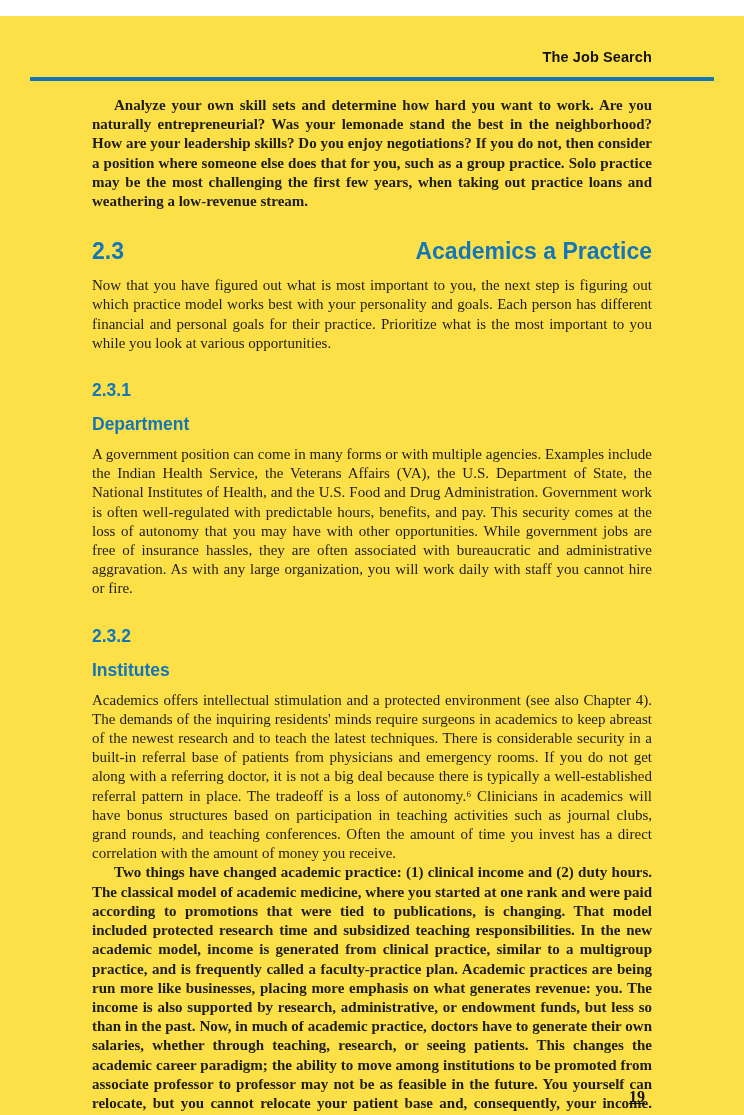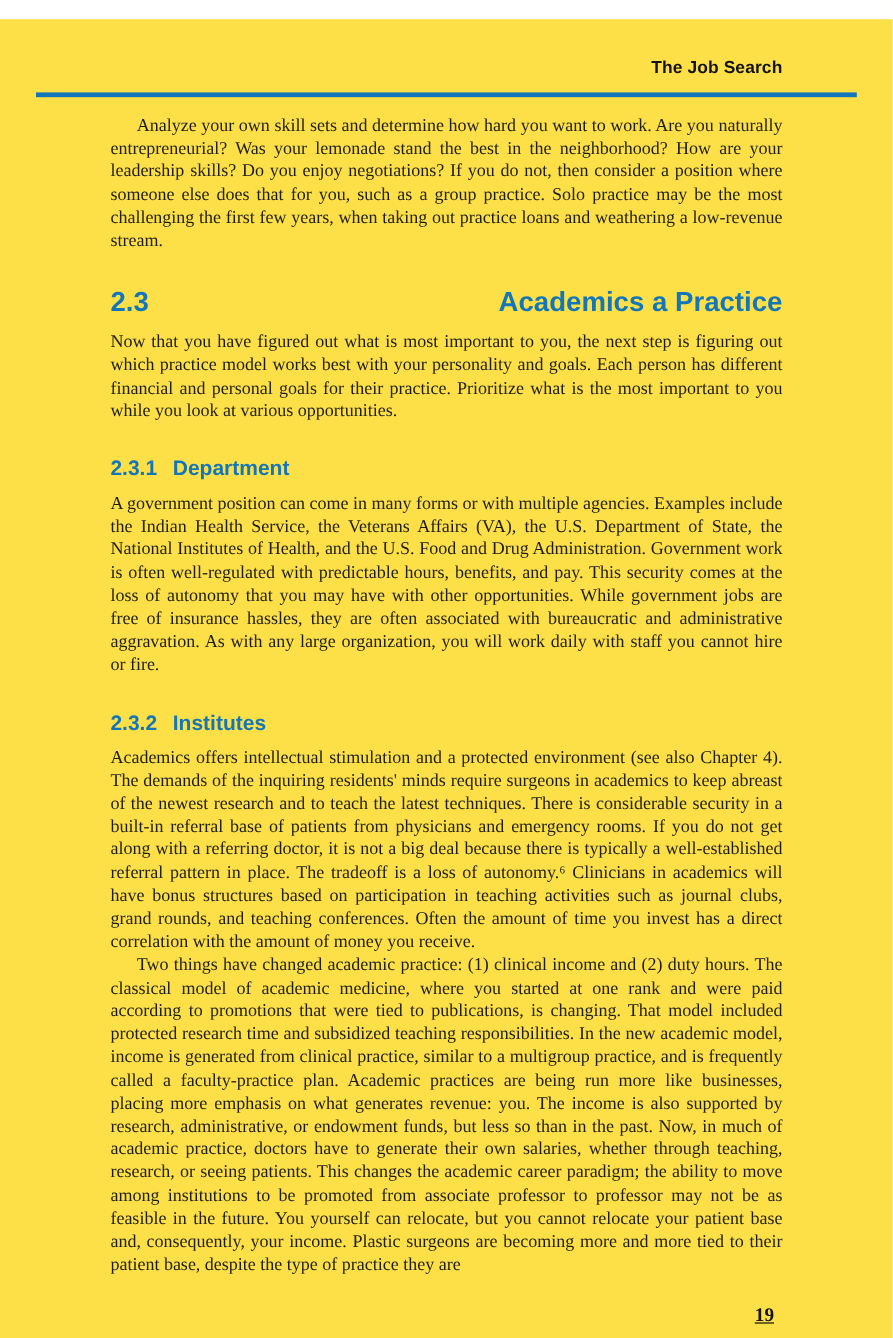--- a/index.html
+++ b/index.html
@@ -38,39 +38,40 @@
     left: 92px;
     width: 560px;
   }
 
   p.body {
     margin: 0;
     font-size: 15px;
     line-height: 19.2px;
     text-align: justify;
   }
-  p.indent { text-indent: 22px; }
+  p.indent { text-indent: 22px; font-weight: bold; }
 
   h1.sec, h2.subsec {
     font-family: "Liberation Sans", sans-serif;
     color: var(--accent);
     font-weight: 700;
     display: flex;
     align-items: baseline;
   }
   h1.sec {
     margin: 27px 0 11px 0;
     font-size: 23px;
     gap: 17px;
     justify-content: space-between;
   }
   h2.subsec {
     margin: 27px 0 10px 0;
     font-size: 17.5px;
     gap: 13px;
+    flex-direction: column;
   }
 
   .page-number {
     position: absolute;
     right: 99px;
     bottom: 25px;
     font-family: "Liberation Serif", serif;
     font-weight: 700;
     font-size: 16px;
     color: #121212;

